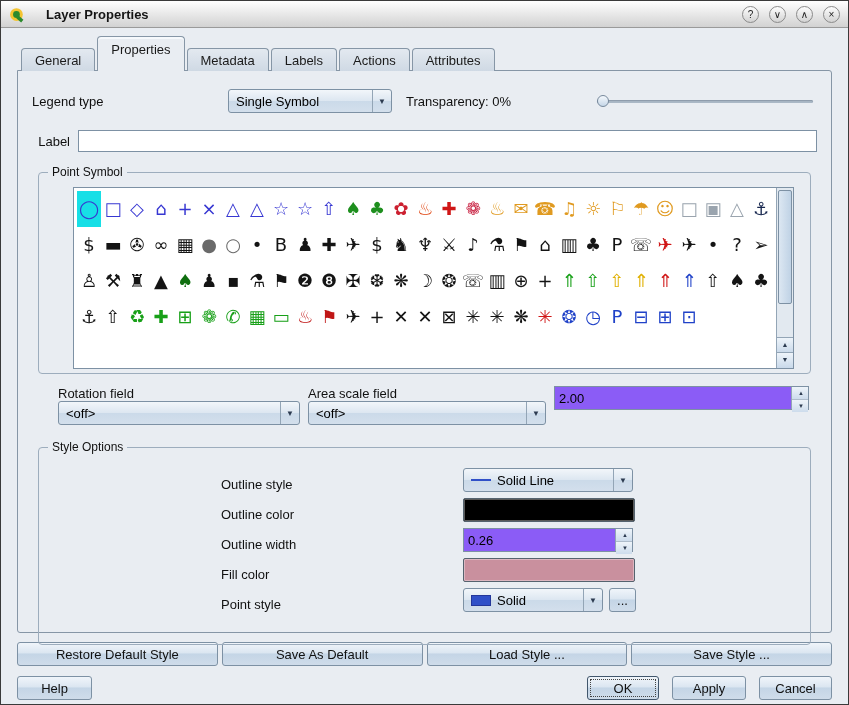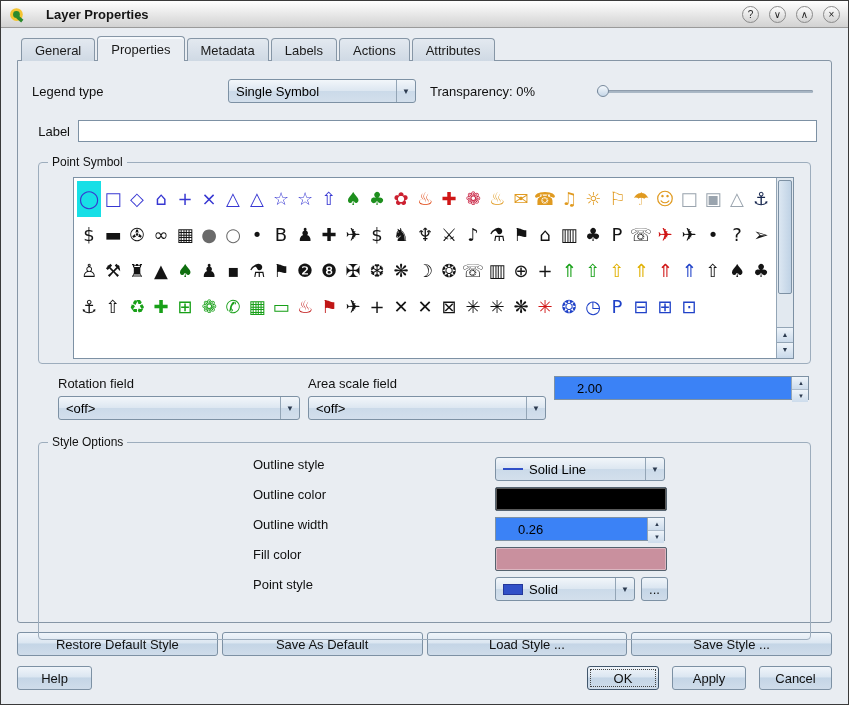--- a/index.html
+++ b/index.html
@@ -12,52 +12,52 @@
   .win-icon{width:17px;height:17px;flex:0 0 auto;}
   .win-title{font-size:13px;font-weight:bold;color:#151515;margin-left:14px;}
   .tb-spacer{flex:1;}
   .tb-btn{width:17px;height:17px;border-radius:50%;border:1px solid #8a8a8a;margin-left:4px;
     background:linear-gradient(180deg,#fdfdfd,#d3d3d3);font-size:10px;line-height:15px;text-align:center;
     color:#222;box-sizing:border-box;cursor:default;}
 
   
   .tabs{display:flex;margin:10px 0 0 20px;position:relative;z-index:2;}
   .tab{font-size:13px;color:#1a1a1a;padding:4px 13px 3px;background:linear-gradient(180deg,#e3e9f0,#cfd9e4);
-    border:1px solid #8696a6;border-bottom:none;border-radius:4px 4px 0 0;margin-right:2px;}
+    border:1px solid #8696a6;border-bottom:none;border-radius:4px 4px 0 0;margin-right:2px;margin-top:10px;}
   .tab.active{background:#e9edf2;padding-top:5px;margin-top:-2px;box-shadow:inset 0 2px 0 #f6f9fc;}
 
   .tab-frame{margin:-1px 16px 0;height:563px;border:1px solid #8696a6;border-radius:0 3px 3px 3px;
     background:#e9edf2;box-sizing:border-box;}
 
   
   .btn{background:linear-gradient(180deg,#f0f5fa 0%,#dbe6f1 45%,#c4d5e6 50%,#cfdcea 100%);
     border:1px solid #7d91a4;border-radius:3px;font-size:13px;color:#111;text-align:center;
     height:24px;line-height:22px;box-sizing:border-box;cursor:default;}
   .dd{display:flex;align-items:center;background:linear-gradient(180deg,#f2f6fa,#dde7f1 48%,#cbdae9 52%,#d3dfec);
     border:1px solid #7d91a4;border-radius:3px;height:24px;box-sizing:border-box;font-size:13px;}
   .dd .dd-val{flex:1;padding:0 7px;white-space:nowrap;overflow:hidden;display:flex;align-items:center;gap:6px;}
   .dd .dd-arrow{width:18px;align-self:stretch;border-left:1px solid #93a5b6;display:flex;align-items:center;justify-content:center;font-size:8px;color:#2c3b50;}
   .tinput{background:#fff;border:1px solid #7d91a4;height:22px;box-sizing:border-box;font-size:13px;
     font-family:"Liberation Sans",sans-serif;padding:0 5px;}
   .spin{display:flex;border:1px solid #7d91a4;background:#fff;height:24px;box-sizing:border-box;}
-  .spin input{flex:1;border:none;outline:none;font-size:13px;padding:0 22px;font-family:"Liberation Sans",sans-serif;background:#3b82f6;min-width:0;}
+  .spin input{flex:1;border:none;outline:none;font-size:13px;padding:0 4px;font-family:"Liberation Sans",sans-serif;background:#8b5cf6;min-width:0;}
   .spin .spin-btns{width:16px;display:flex;flex-direction:column;border-left:1px solid #93a5b6;}
   .spin .sb{flex:1;font-size:6px;line-height:10px;text-align:center;color:#2c3b50;
     background:linear-gradient(180deg,#eef4fa,#cddcec);border:none;}
   .spin .sb + .sb{border-top:1px solid #aebccb;}
 
   .groupbox{position:relative;border:1px solid #9dadbd;border-radius:4px;}
   .groupbox .gb-title{position:absolute;top:-8px;left:9px;background:#e9edf2;padding:0 4px;font-size:12px;color:#111;}
 
   label,.lbl{font-size:13px;color:#111;}
 
   
   .row-legend{display:flex;align-items:center;margin:18px 14px 0 14px;}
   .row-legend .lt-label{width:196px;}
-  .row-legend .dd{width:188px;}
+  .row-legend .dd{width:164px;}
   .row-legend .tr-label{margin-left:14px;}
   .slider{position:relative;flex:1;max-width:216px;height:18px;margin-left:auto;margin-right:4px;}
   .slider .groove{position:absolute;left:0;right:0;top:8px;height:3px;background:#aab8c6;border-radius:2px;box-shadow:inset 0 1px 1px #8b9aa9;}
   .slider .handle{position:absolute;left:0;top:3px;width:12px;height:12px;border-radius:50%;
     background:linear-gradient(180deg,#f4f8fc,#c6d7e8);border:1px solid #77899c;box-sizing:border-box;}
 
   .row-label{display:flex;align-items:center;margin:17px 14px 0 14px;}
   .row-label label{width:38px;text-align:right;margin-right:8px;}
   .row-label input{flex:1;}
 
@@ -70,30 +70,30 @@
   .vscroll{position:absolute;top:0;right:0;bottom:0;width:16px;background:#e2e9f0;border-left:1px solid #93a5b6;}
   .vscroll .thumb{position:absolute;left:1px;right:1px;top:2px;height:112px;border:1px solid #7d91a4;border-radius:2px;
     background:linear-gradient(90deg,#dce7f2,#bfd2e5);}
   .vscroll .sc-btn{position:absolute;left:0;right:0;height:15px;background:linear-gradient(180deg,#eef4fa,#c9d9ea);
     border-top:1px solid #93a5b6;font-size:7px;text-align:center;line-height:14px;color:#2c3b50;}
   .vscroll .sc-up{bottom:15px;}
   .vscroll .sc-down{bottom:0;}
 
   
   .fields{display:flex;margin:12px 22px 0 40px;gap:8px;}
-  .fcol{display:flex;flex-direction:column;gap:5px;}
+  .fcol{display:flex;flex-direction:column;}
   .fcol .dd,.fcol .spin{width:100%;}
   .fcol1{width:242px;}
   .fcol2{width:238px;}
   .fcol3{flex:1;}
 
   
   .group-style{margin:22px 20px 0;height:196px;}
   .style-rows{padding:14px 0 0 182px;}
-  .row-style{display:flex;align-items:flex-start;height:30px;margin-left:32px;}
+  .row-style{display:flex;align-items:flex-end;height:30px;}
   .row-style .lbl{width:242px;}
   .ctl170{width:170px;}
   .color-btn{width:170px;height:22px;border:1px solid #55636f;border-radius:2px;box-shadow:inset 0 0 0 1px rgba(255,255,255,.35);}
   .line-icon{display:inline-block;width:20px;border-top:2px solid #3050c8;}
   .fillswatch-icon{display:inline-block;width:18px;height:9px;background:#3050c8;border:1px solid #24379a;}
   .more-btn{width:27px;margin-left:6px;}
 
   
   .style-btn-row{display:flex;gap:4px;margin:9px 16px 0;}
   .style-btn-row .btn{flex:1;}

